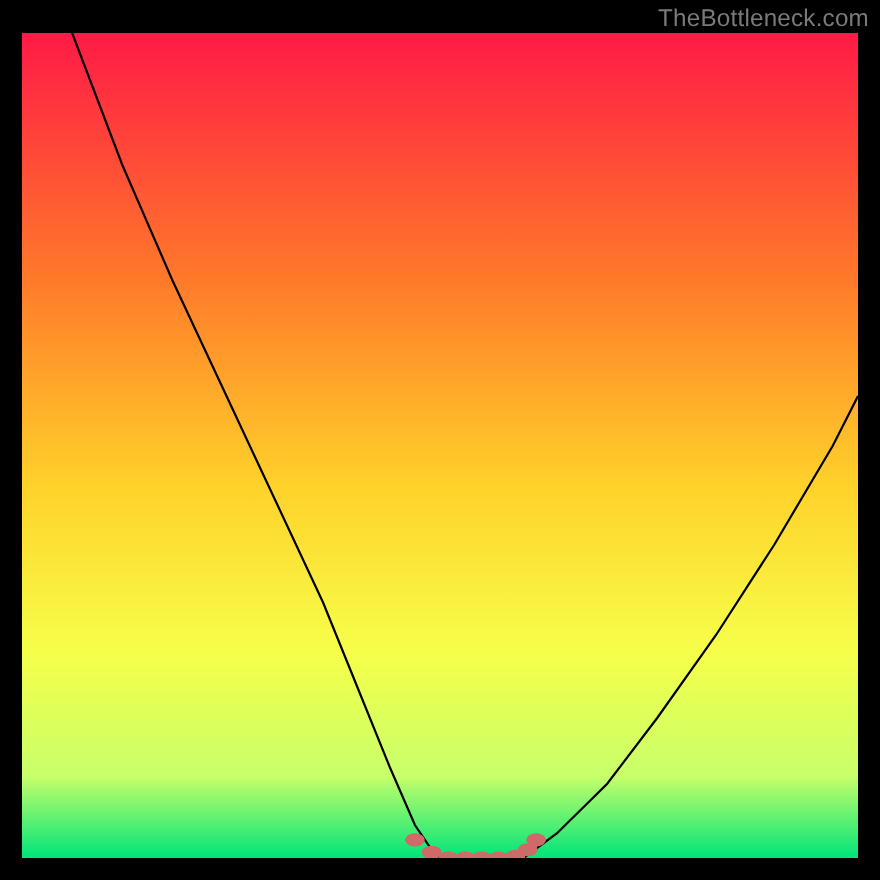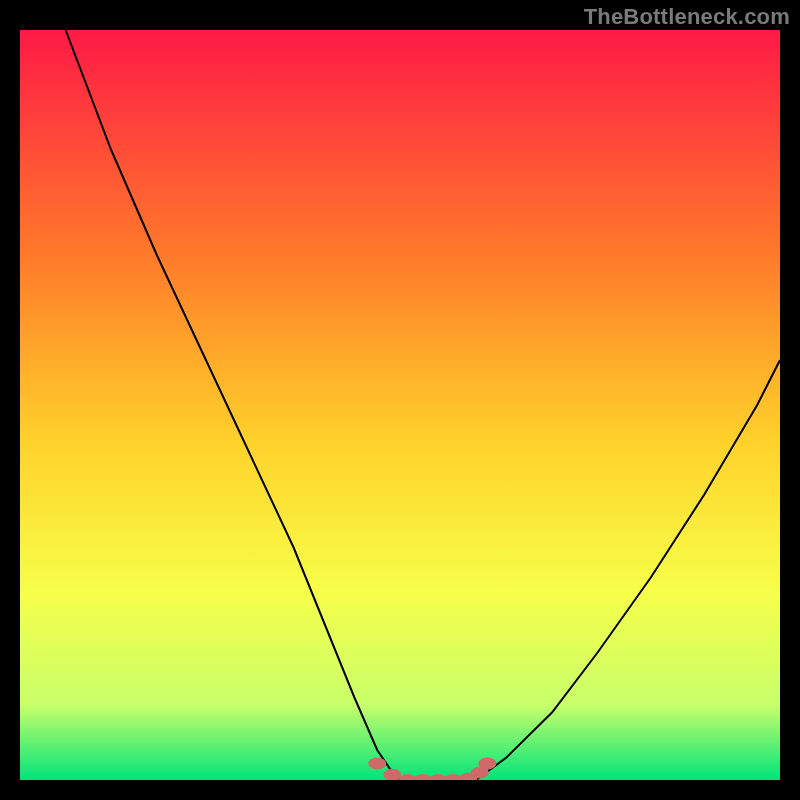--- a/index.html
+++ b/index.html
@@ -16,21 +16,21 @@
     width: 800px;
     height: 800px;
     background: #000;
   }
   .watermark {
     position: absolute;
     top: 4px;
     right: 10px;
     color: #7a7a7a;
     font-size: 22px;
-    font-weight: 700;
+    font-weight: 400;
     letter-spacing: 0.2px;
     z-index: 20;
   }
   .plot-area {
     position: absolute;
     left: 20px;
     top: 30px;
     width: 760px;
     height: 750px;
     overflow: hidden;

